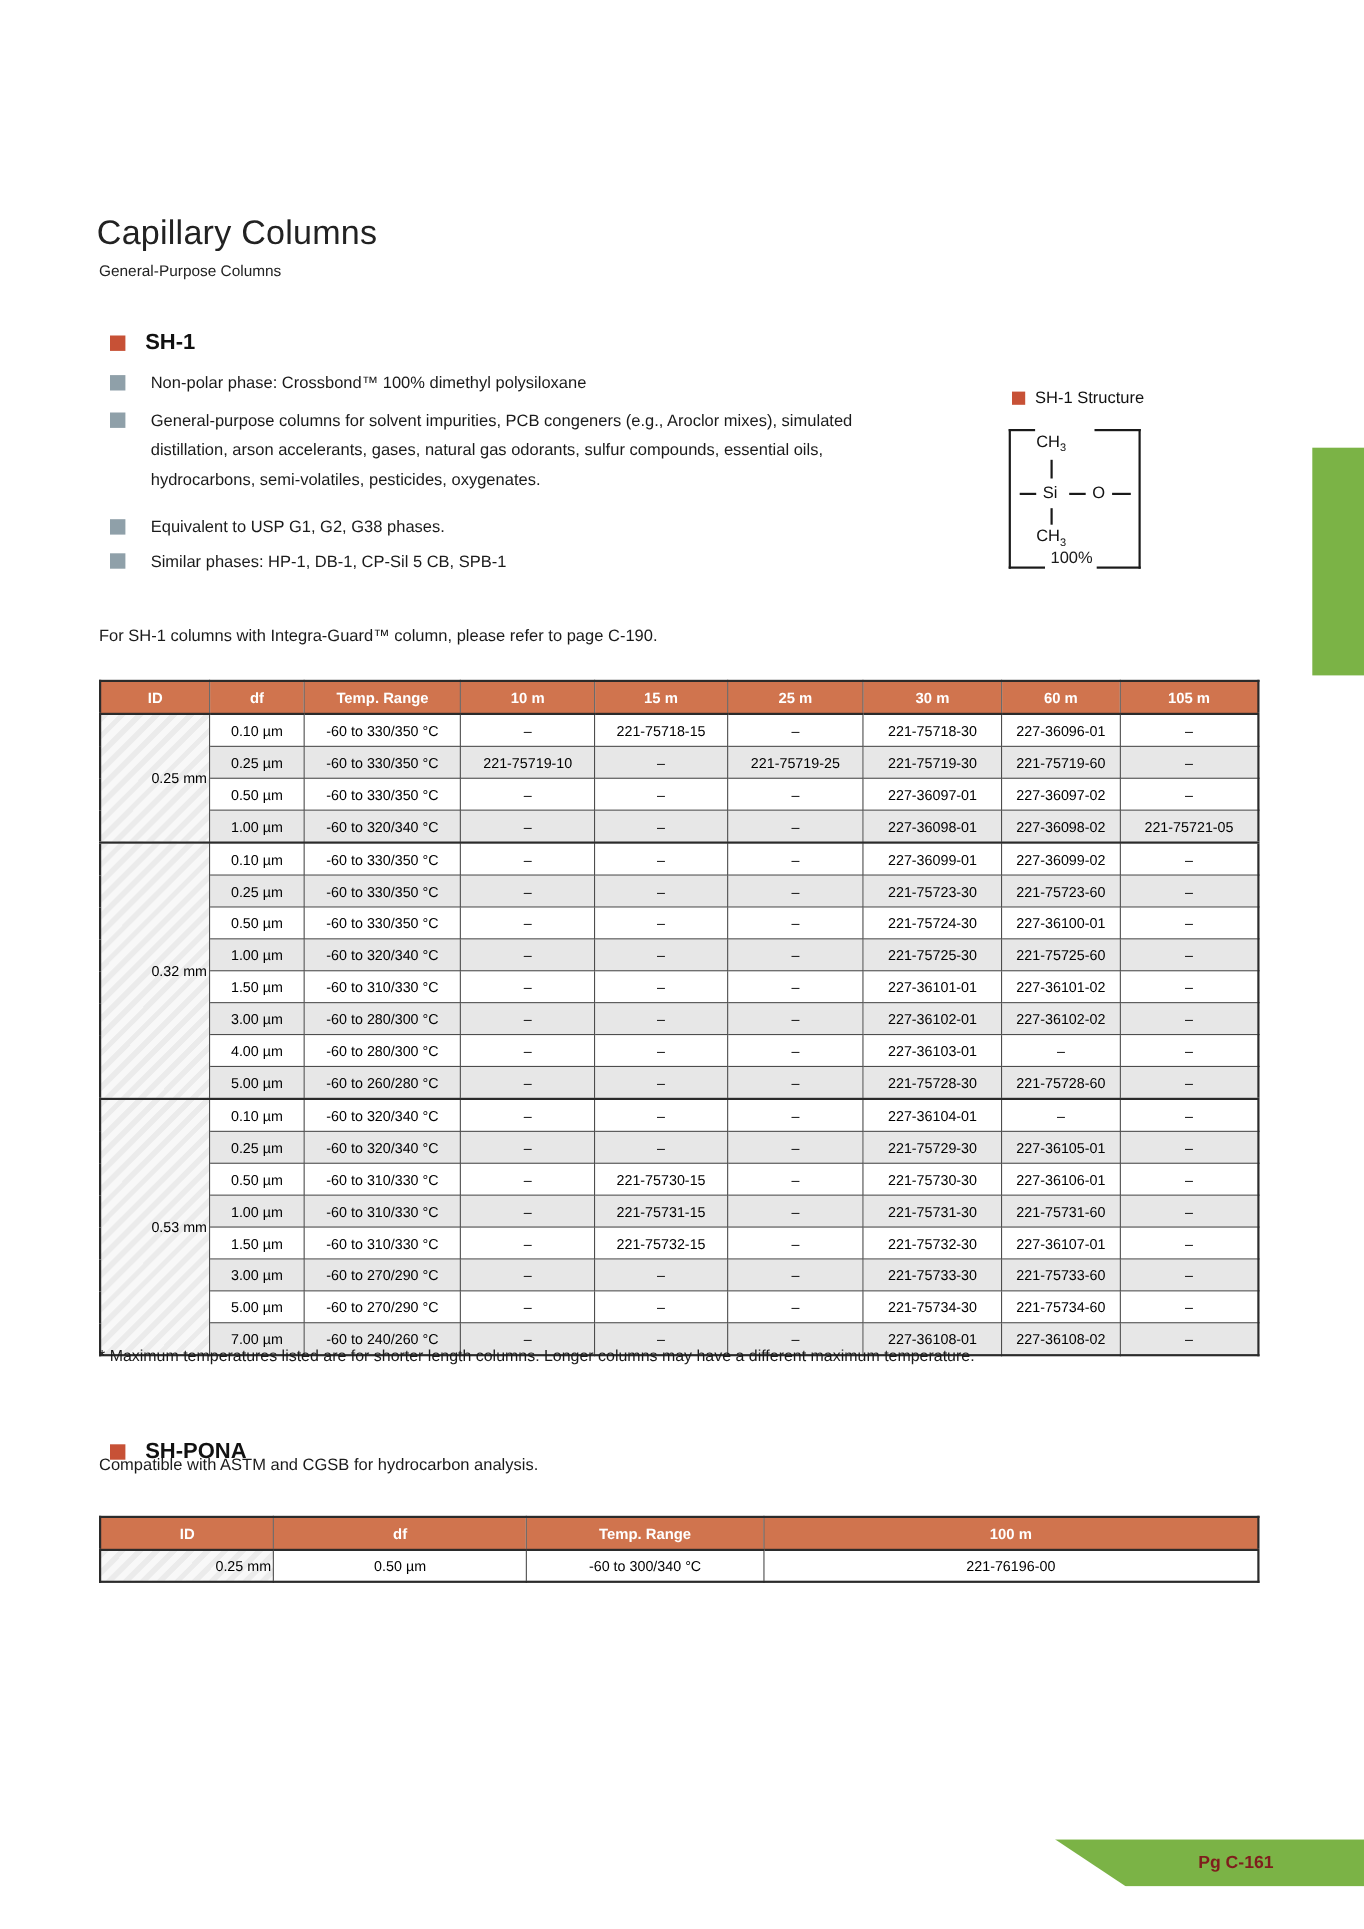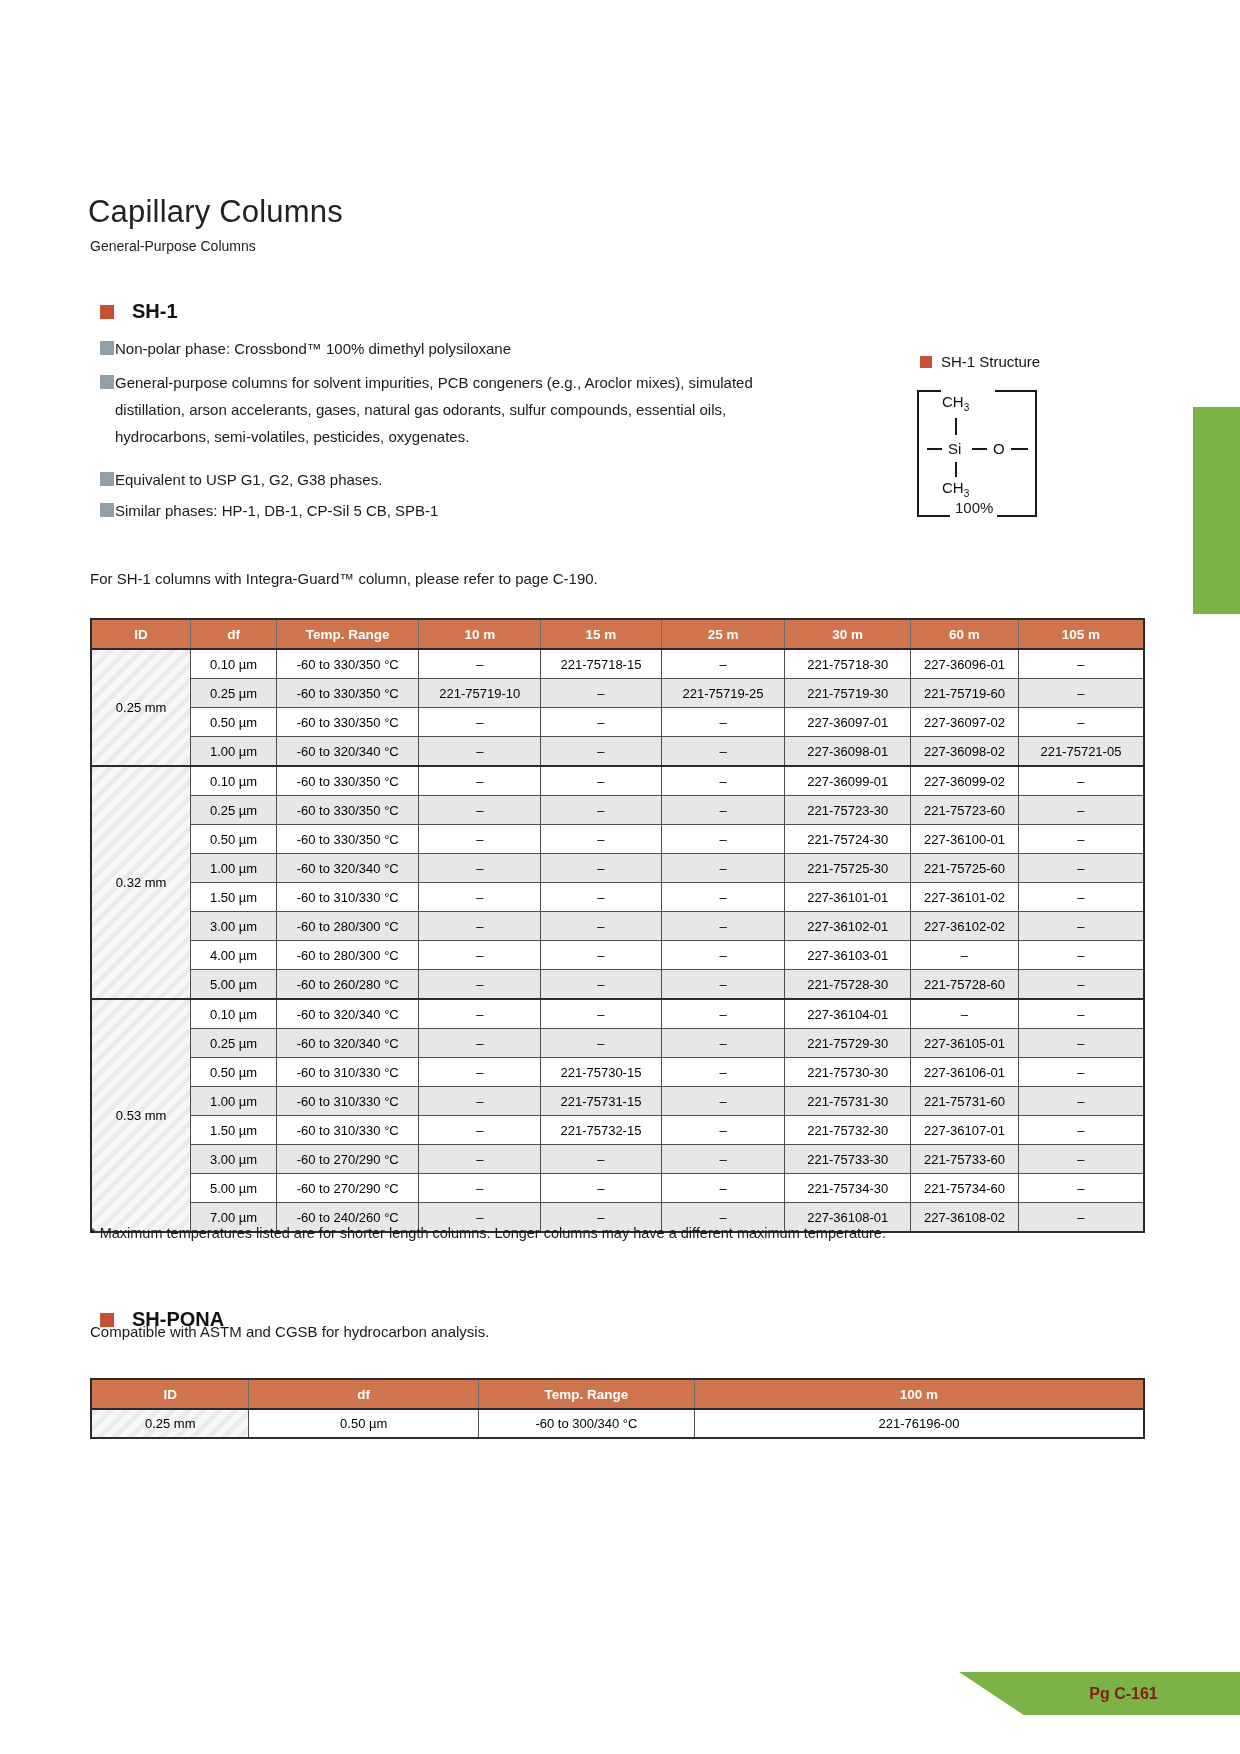--- a/index.html
+++ b/index.html
@@ -12,21 +12,21 @@
   
   .page-title{left:88px;top:194px;font-size:31px;font-weight:400;letter-spacing:.2px;color:#222;}
   .page-subtitle{left:90px;top:238px;font-size:14px;color:#222;}
 
   
   .sec-head{display:flex;align-items:center;gap:18px;}
   .sec-square{width:14px;height:14px;background:#c75136;flex:0 0 auto;}
   .sec-label{font-size:20px;font-weight:bold;color:#111;}
 
   
-  .bullet{left:100px;display:flex;gap:1px;width:745px;}
+  .bullet{left:100px;display:flex;gap:23px;width:745px;}
   .bullet-square{width:14px;height:14px;background:#8fa0a9;flex:0 0 auto;margin-top:2px;}
   .bullet-text{font-size:15px;line-height:27px;margin-top:-4px;}
   .bullet-text.single{line-height:19px;margin-top:0;}
 
   .note-text{left:90px;top:570px;font-size:15px;}
   .footnote{left:90px;top:1225px;font-size:14.5px;}
   .desc-text{left:90px;top:1323px;font-size:15px;}
 
   
   .struct-head{left:920px;top:353px;display:flex;align-items:center;gap:9px;}
@@ -47,20 +47,21 @@
   .cat-table td{
     border:1px solid #4d4d4d;font-size:13px;text-align:center;height:28px;
     padding:0 2px;color:#000;background:#fff;overflow:hidden;white-space:nowrap;
   }
   .cat-table{border:2px solid #2b2b2b;}
   .cat-table tbody.group{border-top:2px solid #2b2b2b;}
   .cat-table tr.alt td{background:#e7e7e7;}
   .cat-table td.id-cell, .cat-table tr.alt td.id-cell{
     background:repeating-linear-gradient(135deg,#ebebeb 0px,#ebebeb 5px,#f8f8f8 5px,#f8f8f8 11px);
     font-size:13px;
+    text-align:right;
   }
   #main-table{left:90px;top:618px;}
   #pona-table{left:90px;top:1378px;}
   #pona-table td{height:27px;}
 
   
   .footer-banner{
     left:959px;top:1672px;width:281px;height:43px;background:#7bb346;
     clip-path:polygon(0 0,100% 0,100% 100%,23% 100%);
     display:flex;align-items:center;justify-content:center;

